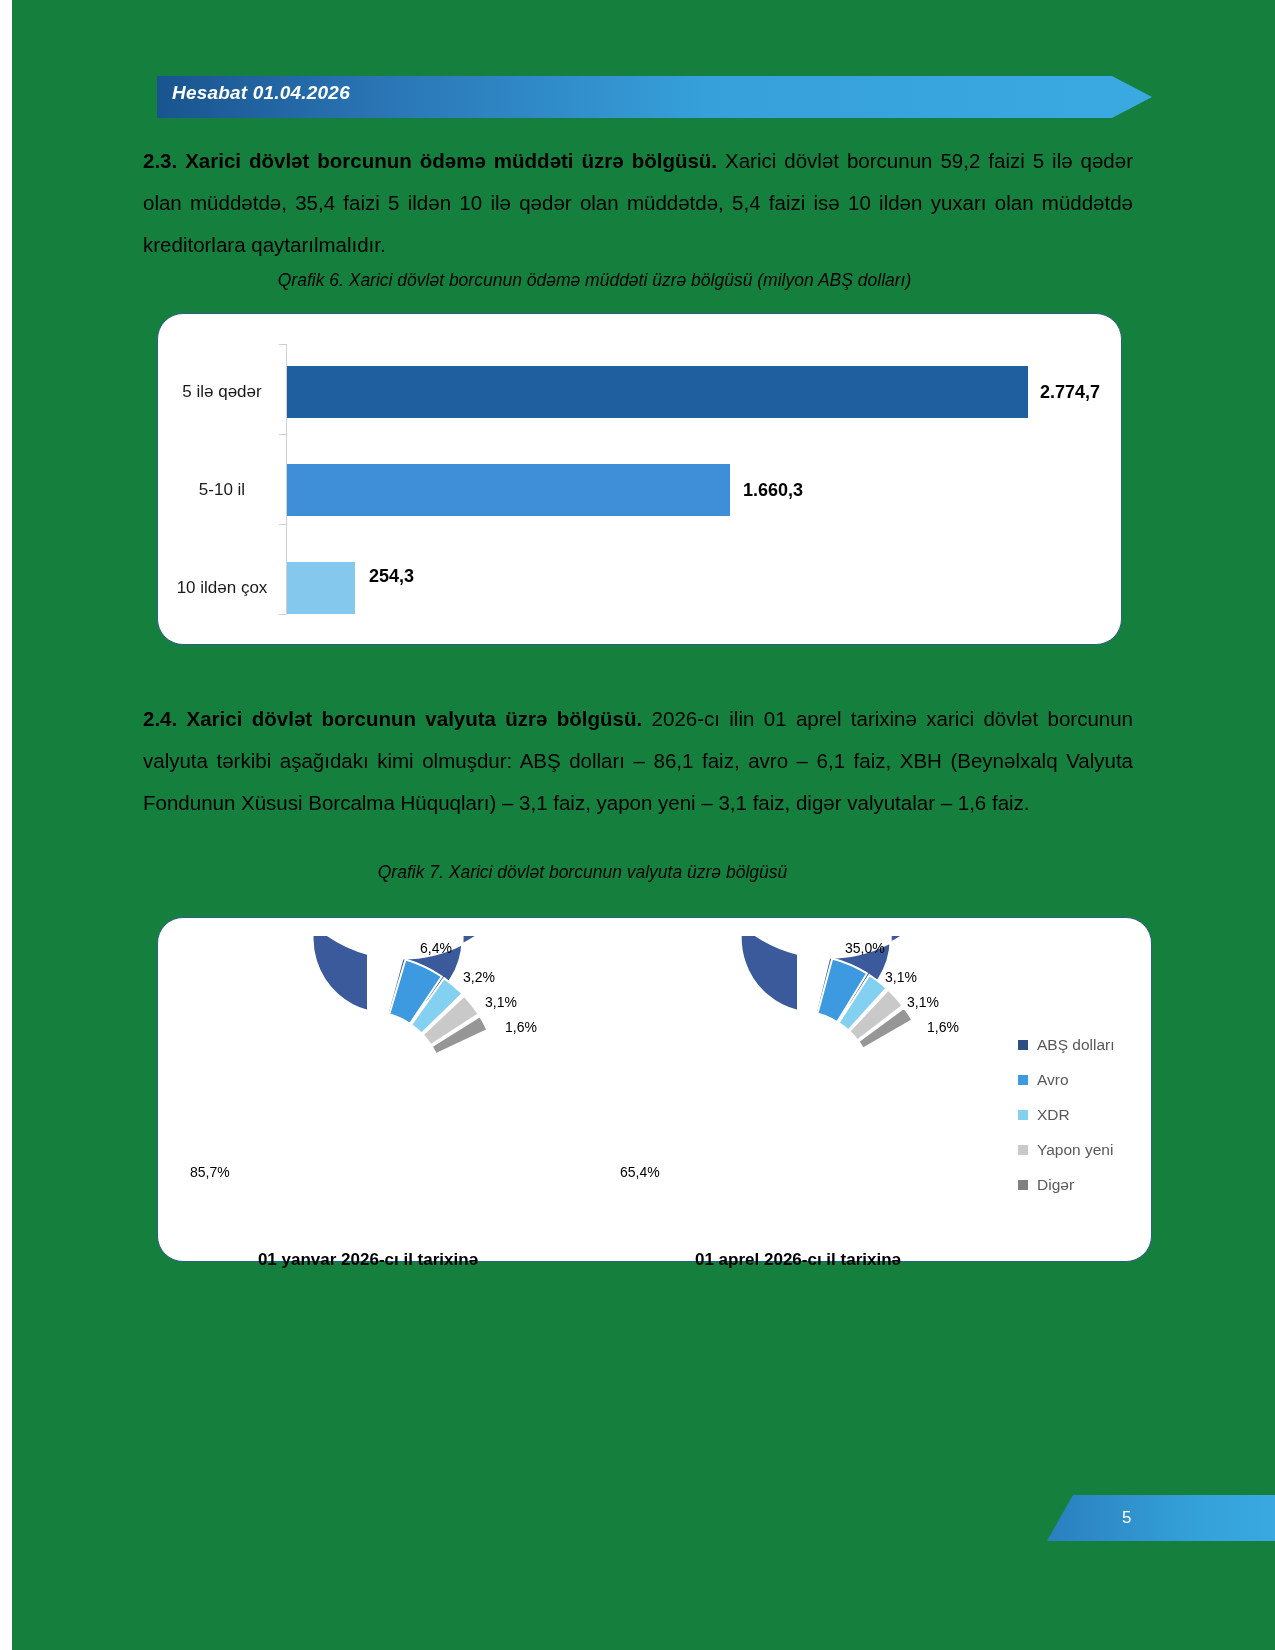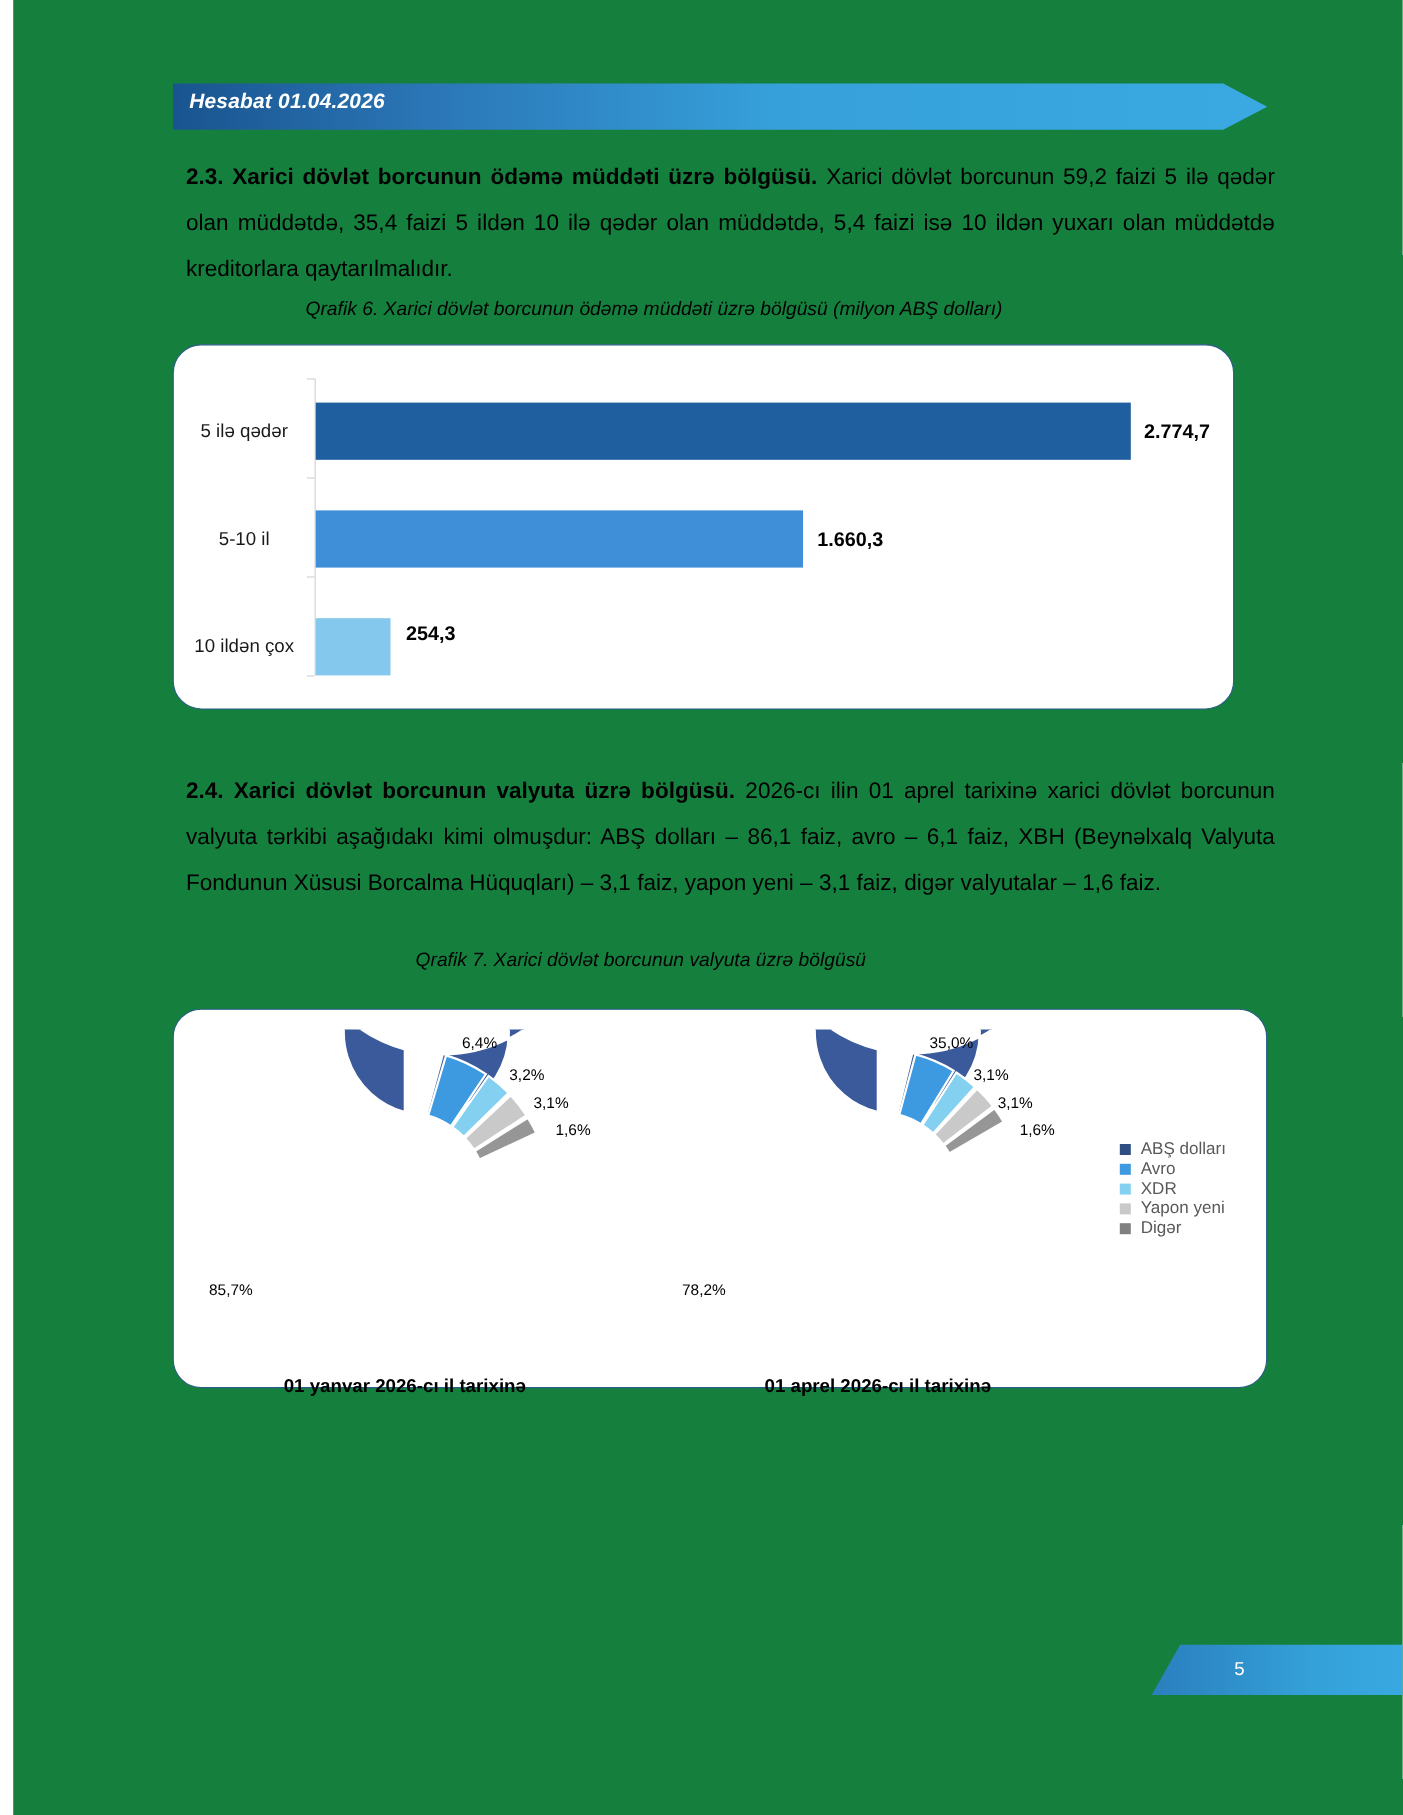--- a/index.html
+++ b/index.html
@@ -37,21 +37,21 @@
     font-weight: bold;
     font-style: italic;
     color: #ffffff;
     letter-spacing: 0.2px;
     white-space: nowrap;
   }
 
   
   .para {
     position: absolute;
-    left: 157px;
+    left: 131px;
     width: 990px;
     font-size: 20.5px;
     line-height: 42px;
     color: #000000;
     text-align: justify;
     text-justify: inter-word;
   }
   .para b { font-weight: bold; }
   #para-23 { top: 140px; }
   #para-24 { top: 698px; }
@@ -157,20 +157,21 @@
     text-align: center;
   }
 
   
   .legend {
     position: absolute;
     left: 860px;
     top: 118px;
     display: flex;
     flex-direction: column;
+    gap: 17px;
   }
   .legend-item {
     display: flex;
     align-items: center;
     gap: 9px;
     font-size: 15.5px;
     color: #595959;
     white-space: nowrap;
   }
   .legend-swatch {
@@ -299,21 +300,21 @@
           <path d="M 90.30,-96.28 A 132,132 0 0 1 104.73,-80.38 L 59.51,-45.67 A 75,75 0 0 0 51.31,-54.70 Z" fill="#c9c9c9" stroke="#ffffff" stroke-width="2"></path>
 
           <path d="M 106.19,-78.38 A 132,132 0 0 1 114.34,-65.99 L 64.97,-37.49 A 75,75 0 0 0 60.34,-44.53 Z" fill="#969696" stroke="#ffffff" stroke-width="2"></path>
         </g>
       </svg>
 
       <div class="donut-label" style="left:197px; top:4px;">35,0%</div>
       <div class="donut-label" style="left:237px; top:33px;">3,1%</div>
       <div class="donut-label" style="left:259px; top:58px;">3,1%</div>
       <div class="donut-label" style="left:279px; top:83px;">1,6%</div>
-      <div class="donut-label" style="left:-28px; top:228px;">78,2%</div>
+      <div class="donut-label" style="left:-28px; top:228px;">65,4%</div>
 
       <div class="donut-caption" style="left:-35px; width:370px;">01 aprel 2026-cı il tarixinə</div>
     </div>
 
     <div class="legend">
       <div class="legend-item">
         <span class="legend-swatch" style="background:#2f4f82"></span>
         <span>ABŞ dolları</span>
       </div>
       <div class="legend-item">

